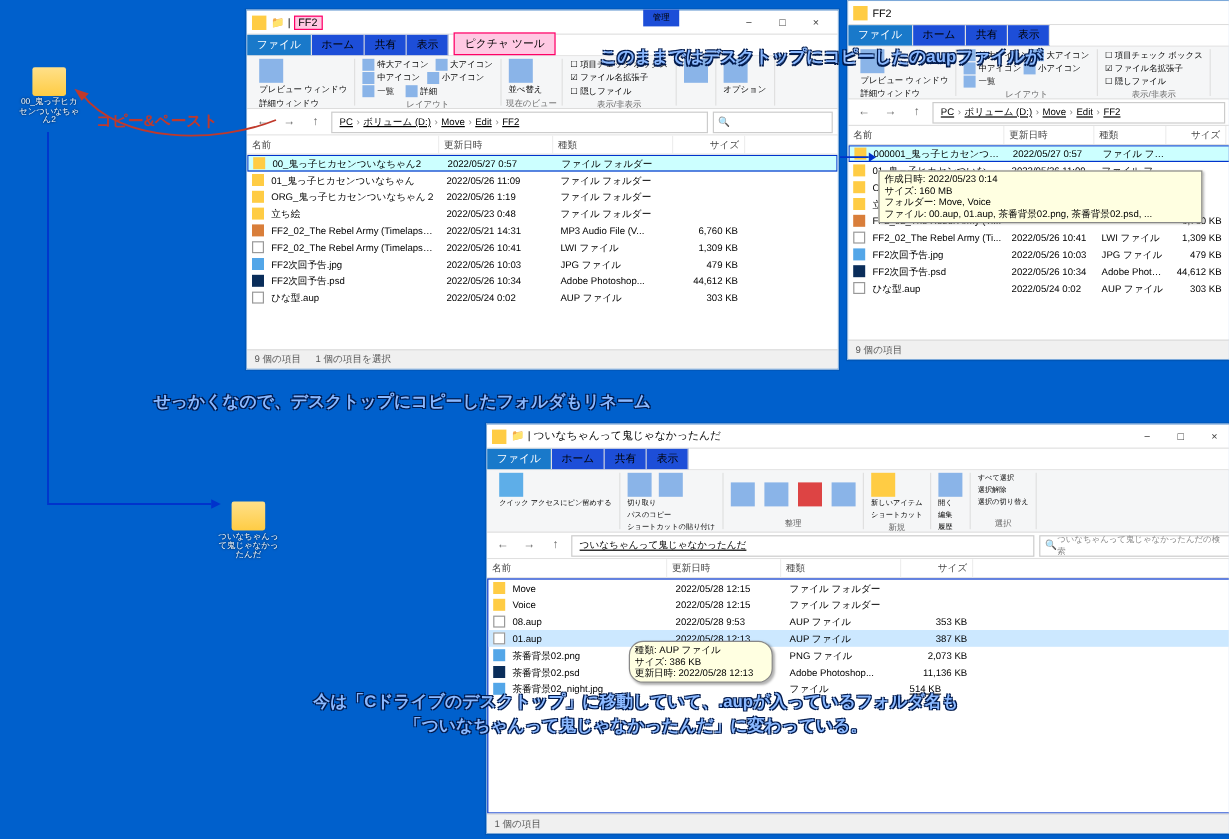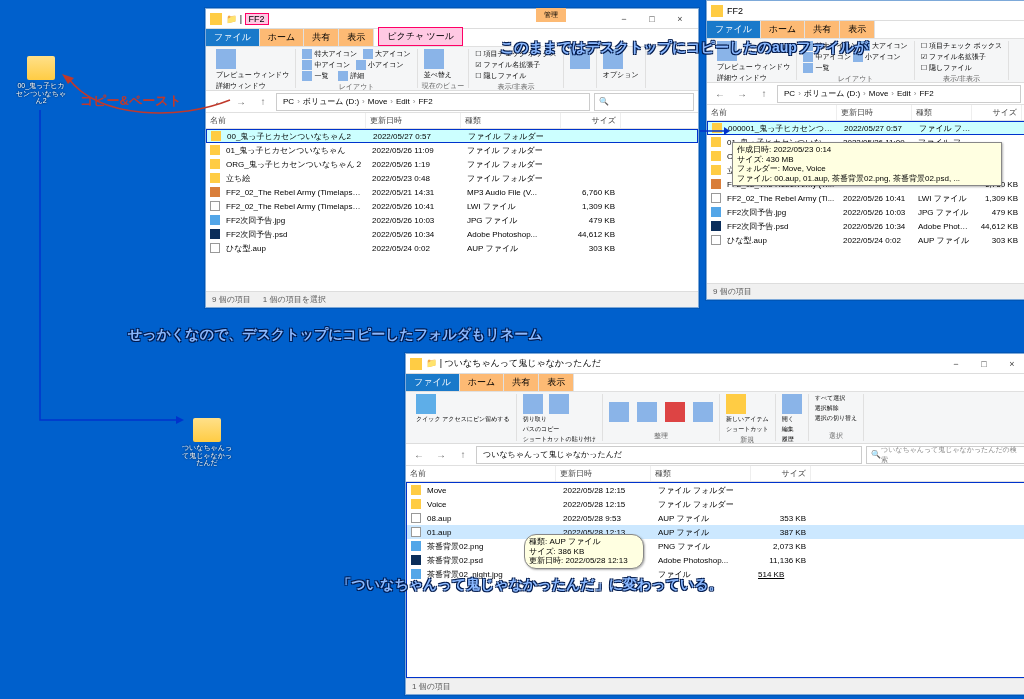--- a/index.html
+++ b/index.html
@@ -28,21 +28,21 @@
   align-items: center;
   padding: 0 4px;
   border-bottom: 1px solid #ddd;
 }
 .titlebar .icon { width: 12px; height: 12px; background: #ffcc44; margin-right: 4px; }
 .titlebar .title { flex: 1; font-size: 9px; }
 .winbtns { display: flex; gap: 0; }
 .winbtn { width: 28px; height: 16px; display: flex; align-items: center; justify-content: center; font-size: 9px; color: #444; cursor: pointer; }
 
 .tabstrip { display: flex; height: 18px; background: #fff; border-bottom: 1px solid #e0e0e0; align-items: flex-end; }
-.tab { padding: 2px 8px; font-size: 9px; background: #fdba74; border-right: 1px solid #e0e0e0; cursor: pointer; }
+.tab { padding: 2px 8px; font-size: 9px; background: #1d4ed8; border-right: 1px solid #e0e0e0; cursor: pointer; }
 .tab.active { background: #1979ca; color: #fff; }
 .tab.highlight { background: #ffc9e3; border: 1px solid #f06; }
 
 .ribbon {
   background: #f5f6f7;
   border-bottom: 1px solid #ddd;
   height: 44px;
   display: flex;
   padding: 2px 4px;
 }
@@ -62,21 +62,21 @@
   height: 22px;
   display: flex;
   align-items: center;
   padding: 2px 4px;
   gap: 4px;
   background: #fff;
   border-bottom: 1px solid #e0e0e0;
 }
 .navbtn { width: 18px; height: 18px; border-radius: 2px; display: flex; align-items: center; justify-content: center; cursor: pointer; color: #666; font-size: 10px; }
 .addr-path { flex: 1; height: 18px; border: 1px solid #ccc; display: flex; align-items: center; padding: 0 4px; font-size: 8px; overflow: hidden; }
-.addr-crumb { padding: 0 2px; cursor: pointer; white-space: nowrap; }
+.addr-crumb { padding: 0 2px; cursor: pointer; white-space: nowrap; text-decoration: underline; }
 .addr-sep { color: #888; padding: 0 1px; }
 .searchbox { width: 100px; height: 18px; border: 1px solid #ccc; display: flex; align-items: center; padding: 0 4px; }
 
 .columns {
   height: 16px;
   display: flex;
   background: #fff;
   border-bottom: 1px solid #e0e0e0;
   font-size: 8px;
   color: #444;
@@ -484,21 +484,21 @@
         <span class="cell" style="width: 48px; text-align: right;">303 KB</span>
       </div>
     </div>
   <div class="statusbar">
       <span>9 個の項目</span>
     </div>
 </div>
 
 <div class="tooltip" style="left:732px; top:142px; width:270px;">
   <div>作成日時: 2022/05/23 0:14</div>
-  <div>サイズ: 430 MB</div>
+  <div>サイズ: 160 MB</div>
   <div>フォルダー: Move, Voice</div>
   <div>ファイル: 00.aup, 01.aup, 茶番背景02.png, 茶番背景02.psd, ...</div>
 </div>
 
 <div class="explorer" style="left:405px; top:353px; width:626px; height:342px;">
   <div class="titlebar">
     <span class="icon"></span>
     <span class="title">📁 | <span>ついなちゃんって鬼じゃなかったんだ</span></span>
     <div class="winbtns">
       <div class="winbtn">−</div>
@@ -660,20 +660,21 @@
   <div>サイズ: 386 KB</div>
   <div>更新日時: 2022/05/28 12:13</div>
 </div>
 
 <div class="anno red" style="left:80px; top:92px;">コピー&amp;ペースト</div>
 <div class="anno" style="left:500px; top:38px; text-align:left;">
   <div>このままではデスクトップにコピーしたのaupファイルが</div>
 </div>
 <div class="anno" style="left:128px; top:325px;">せっかくなので、デスクトップにコピーしたフォルダもリネーム</div>
 <div class="anno" style="left:90px; top:575px; width:880px; text-align:center;">
+  <div>今は「Cドライブのデスクトップ」に移動していて、.aupが入っているフォルダ名も</div>
   <div>「ついなちゃんって鬼じゃなかったんだ」に変わっている。</div>
 </div>
 
 <svg class="arrow" style="left:40px; top:70px;" width="200" height="60">
   <path d="M 28 8 C 60 50, 140 50, 190 30" stroke="#c0392b" stroke-width="1.5" fill="none"></path>
   <polygon points="22,4 34,8 28,14" fill="#c0392b"></polygon>
 </svg>
 <svg class="arrow" style="left:700px; top:126px;" width="30" height="10">
   <line x1="0" y1="5" x2="24" y2="5" stroke="#0033cc" stroke-width="1.5"></line>
   <polygon points="24,1 30,5 24,9" fill="#0033cc"></polygon>

